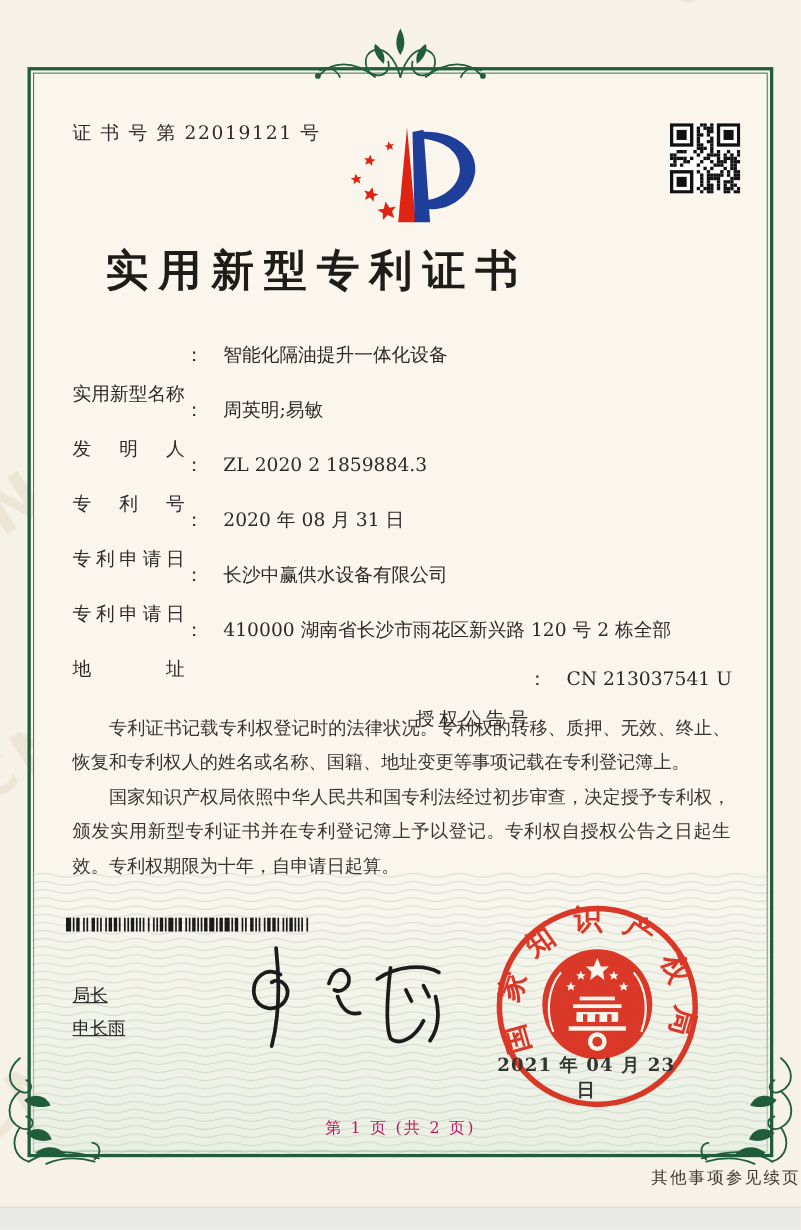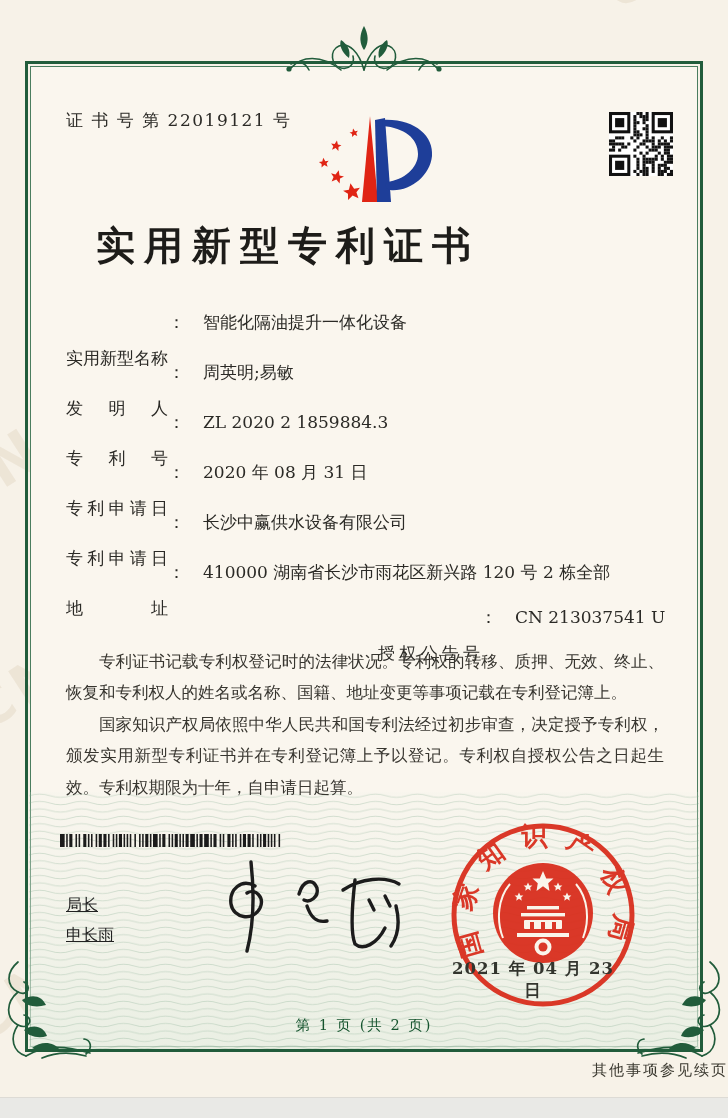--- a/index.html
+++ b/index.html
@@ -48,21 +48,21 @@
   .paras{left:66px;top:646px;width:598px;font-size:16.5px;line-height:31.4px;color:#37352f;text-align:justify;}
   .paras p{text-indent:2em;}
   
   .barcode{left:60px;top:834px;}
   .director{left:66px;top:890px;font-family:"DejaVu Sans","Liberation Sans",sans-serif;
     font-size:16px;color:#222;line-height:30px;text-decoration:underline;}
   .signature{left:203px;top:852px;}
   .seal{left:448px;top:820px;opacity:.94;}
   .seal-date{left:446px;top:958px;width:174px;text-align:center;font-size:16.5px;
     letter-spacing:1px;color:#33352e;font-weight:bold;}
-  .pagefoot{left:0;top:1016px;width:728px;text-align:center;font-size:14.5px;color:#14532d;letter-spacing:2px;}
+  .pagefoot{left:0;top:1016px;width:728px;text-align:center;font-size:14.5px;color:#be185d;letter-spacing:2px;}
   .contnote{left:0;top:1061px;width:728px;text-align:right;font-size:15px;color:#3a382f;letter-spacing:2px;}
   .bottomstrip{left:0;top:1097px;width:728px;height:21px;background:#e9e9e6;border-top:1px solid #dddbd5;}
   
   .orn{color:var(--green);}
   svg{display:block;}
 </style>
 </head>
 <body>
 
 <div class="wm" style="left:-140px;top:-60px;font-size:64px;transform:rotate(-33deg);">CNIPA</div>

